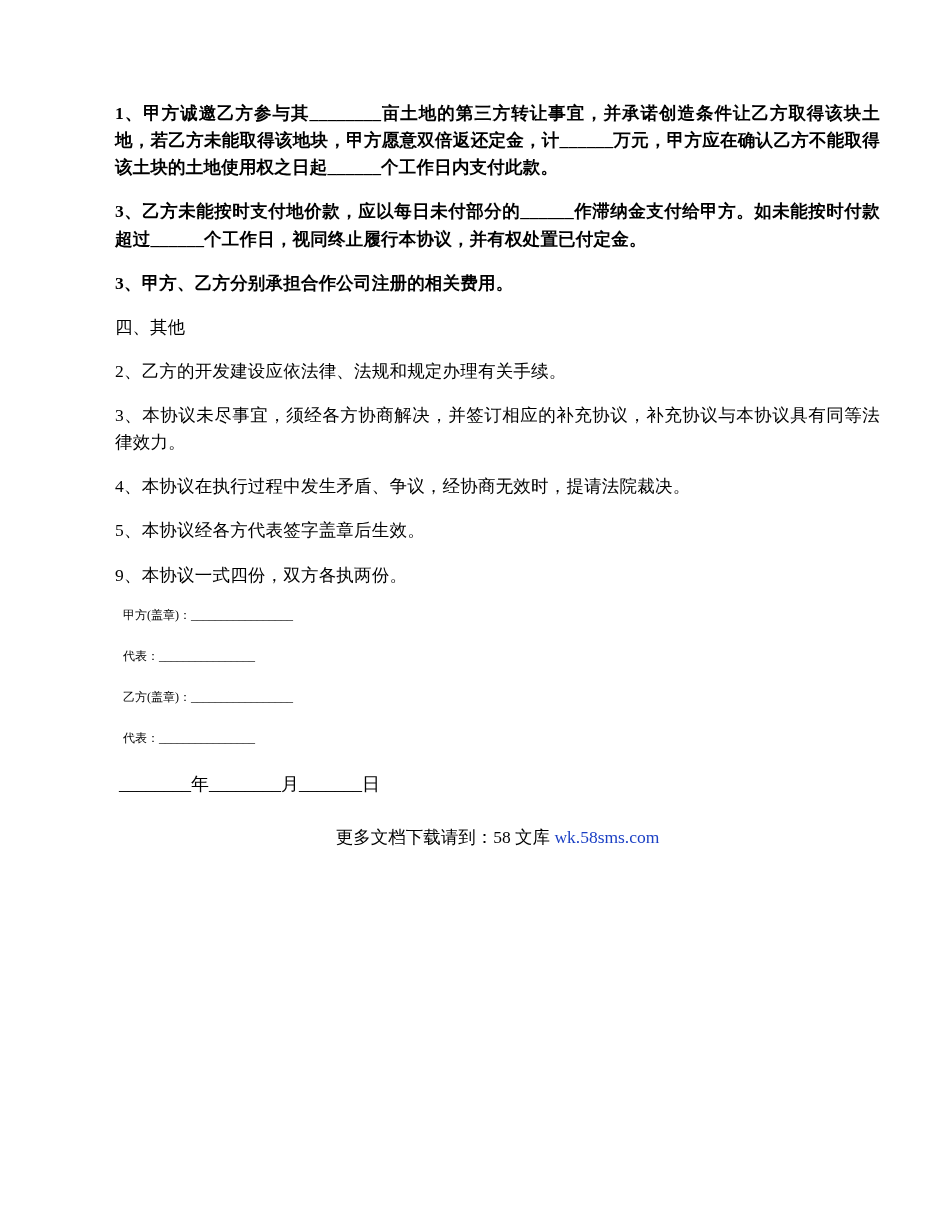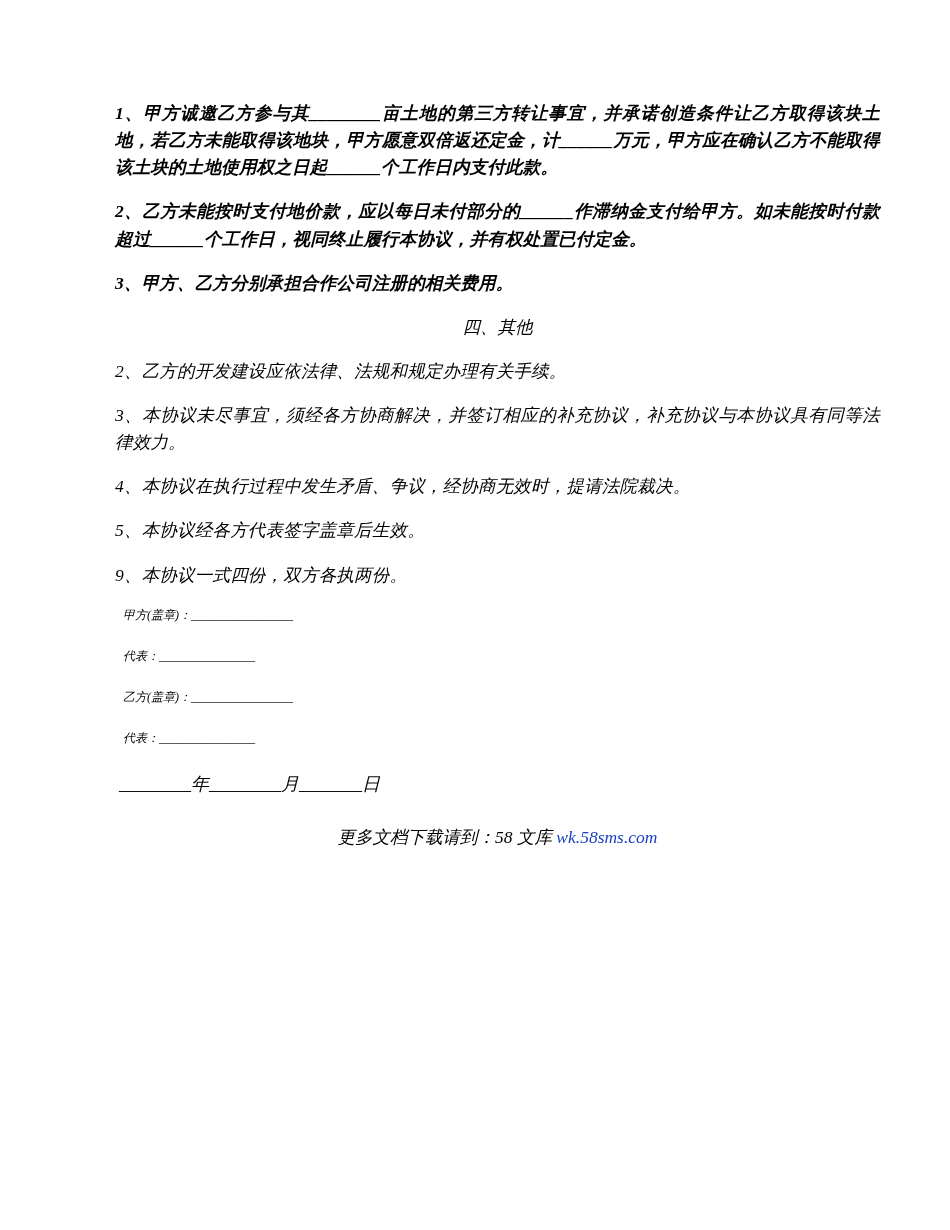--- a/index.html
+++ b/index.html
@@ -13,38 +13,36 @@
     font-family: "Liberation Serif", "DejaVu Serif", serif;
     color: #000000;
     overflow: hidden;
   }
   .page {
     position: relative;
     width: 950px;
     height: 966px;
     box-sizing: border-box;
     padding: 100px 70px 0 115px;
-    font-style: italic;
   }
   .para {
     font-size: 17.5px;
     line-height: 1.55;
     text-align: justify;
     margin: 0 0 17px 0;
     letter-spacing: 0.2px;
   }
   .para.bold {
     font-weight: bold;
   }
   .section-head {
     font-size: 17.5px;
     line-height: 1.55;
     margin: 0 0 17px 0;
     font-weight: normal;
-    text-align: center;
   }
   .sign-line {
     font-size: 12px;
     line-height: 1.6;
     margin: 0 0 22px 0;
     padding-left: 8px;
   }
   .date-line {
     font-size: 18px;
     line-height: 1.6;
@@ -61,21 +59,21 @@
     text-decoration: none;
     margin-top: 26px;
   }
 </style>
 </head>
 <body>
 
 <div class="page">
 
   <p class="para bold">1、甲方诚邀乙方参与其________亩土地的第三方转让事宜，并承诺创造条件让乙方取得该块土地，若乙方未能取得该地块，甲方愿意双倍返还定金，计______万元，甲方应在确认乙方不能取得该土块的土地使用权之日起______个工作日内支付此款。</p>
-  <p class="para bold">2、乙方未能按时支付地价款，应以每日未付部分的______作滞纳金支付给甲方。如未能按时付款超过______个工作日，视同终止履行本协议，并有权处置已付定金。</p>
+  <p class="para bold">3、乙方未能按时支付地价款，应以每日未付部分的______作滞纳金支付给甲方。如未能按时付款超过______个工作日，视同终止履行本协议，并有权处置已付定金。</p>
   <p class="para bold">3、甲方、乙方分别承担合作公司注册的相关费用。</p>
 
   <p class="section-head">四、其他</p>
 
   <p class="para">2、乙方的开发建设应依法律、法规和规定办理有关手续。</p>
   <p class="para">3、本协议未尽事宜，须经各方协商解决，并签订相应的补充协议，补充协议与本协议具有同等法律效力。</p>
   <p class="para">4、本协议在执行过程中发生矛盾、争议，经协商无效时，提请法院裁决。</p>
   <p class="para">5、本协议经各方代表签字盖章后生效。</p>
   <p class="para">9、本协议一式四份，双方各执两份。</p>
 

